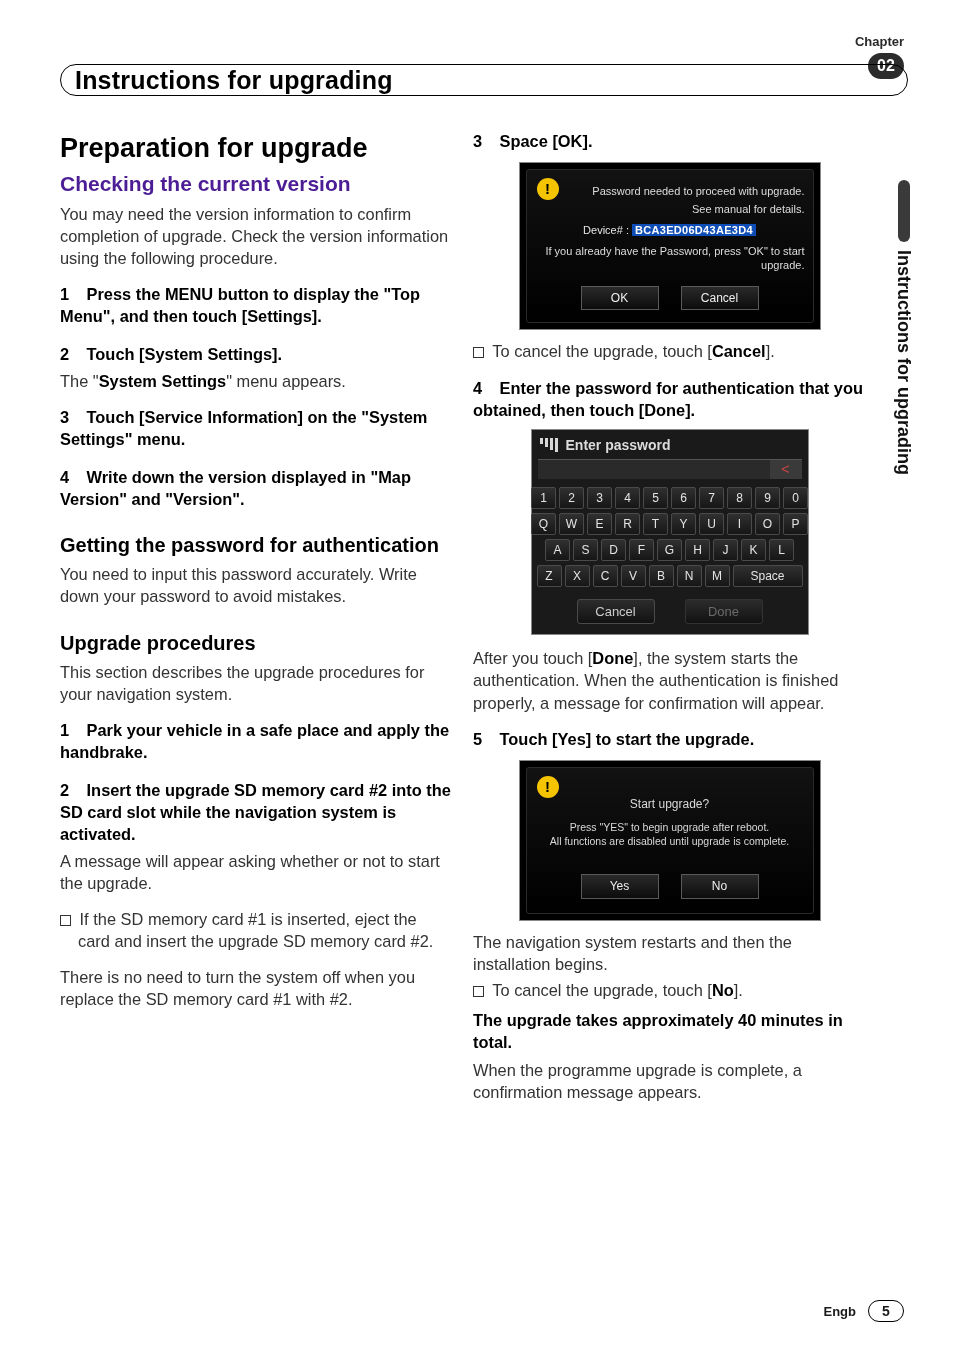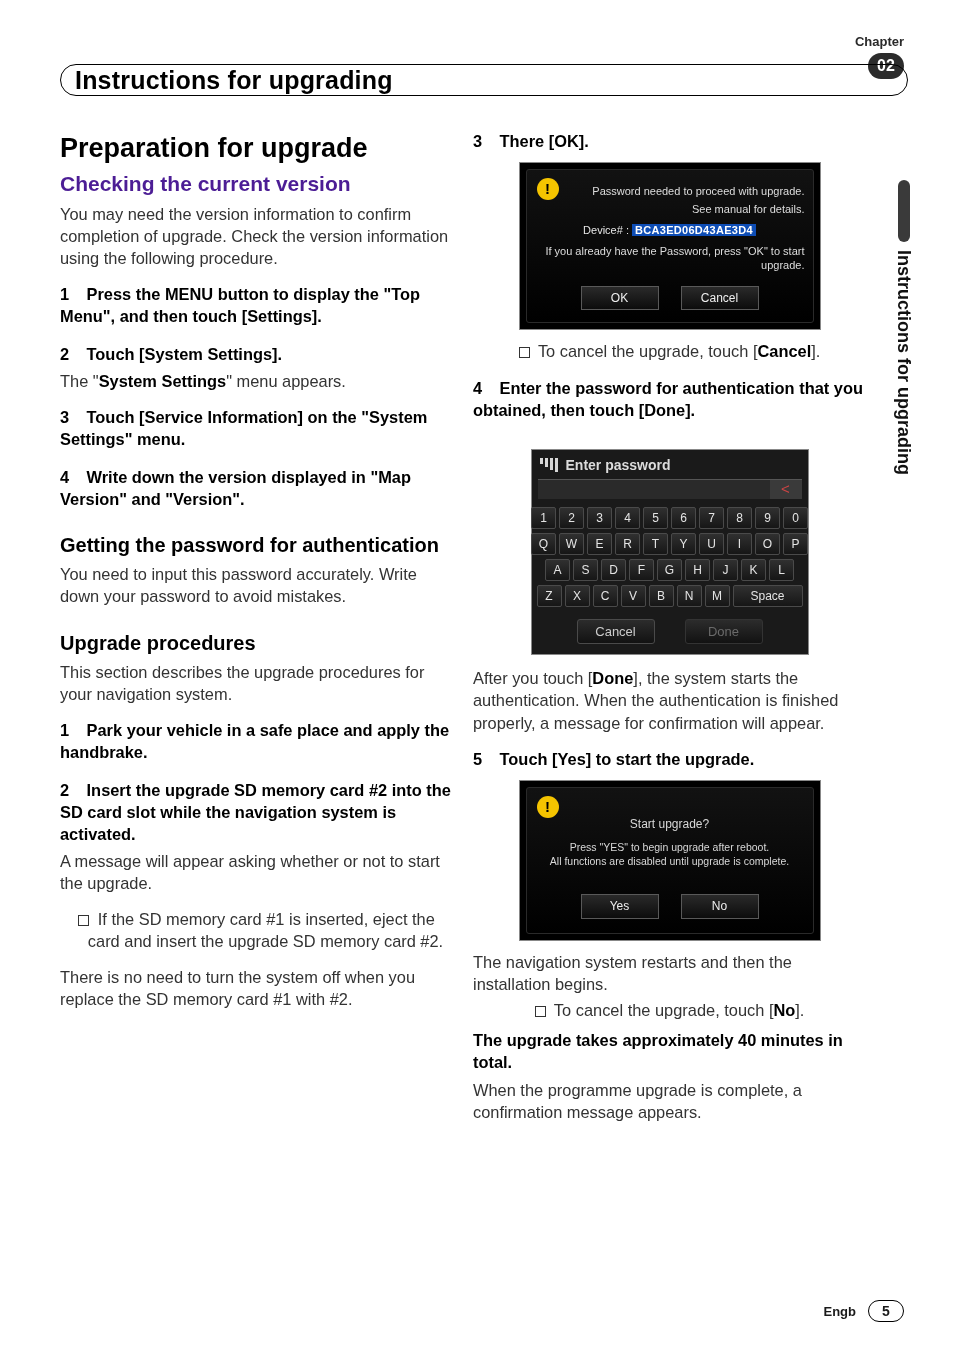--- a/index.html
+++ b/index.html
@@ -40,21 +40,21 @@
   .cols { display:flex; gap:20px; }
   .col { flex:1 1 0; min-width:0; font-size:16.4px; line-height:1.35; color:#2f2f2f; }
   .col h1 { font-size:27px; font-weight:900; margin:6px 0 2px; color:#000; }
   .col h2 { font-size:21px; font-weight:900; margin:4px 0 2px; color:#4c1d95; }
   .col h3 { font-size:20px; font-weight:900; margin:22px 0 2px; color:#000; }
   .col p  { margin:4px 0 14px; }
   .step   { margin:6px 0 4px; }
   .step .num { font-weight:900; color:#000; display:inline-block; min-width:22px; }
   .step .txt { font-weight:900; color:#000; }
   .normal { font-weight:400; color:#333; }
-  .sub { margin-left:34px; text-indent:-18px; padding-left:18px;text-align:center; }
+  .sub { margin-left:34px; text-indent:-18px; padding-left:18px; }
   .sub .box { display:inline-block; width:11px; height:11px; border:1.3px solid #333; margin-right:4px; position:relative; top:1px; }
   .sub2 { margin-left:34px; }
   b,strong { font-weight:900; color:#000; }
 
   
   .side-stack { position:absolute; right:40px; top:180px; display:flex; flex-direction:column; align-items:center; gap:8px; }
   .side-pill {
     width:12px; height:62px; background:#3a3a3a; border-radius:6px;
   }
   .side-tab {
@@ -80,21 +80,21 @@
   .devval { background:#0e4db5; color:#fff; padding:0 3px; font-weight:700; letter-spacing:.3px; }
   .btn-row { display:flex; justify-content:center; gap:22px; margin-top:14px; }
   .btn {
     min-width:78px; padding:3px 12px; font-size:12px; color:#eee;
     background:linear-gradient(#2a2a2a,#0c0c0c); border:1px solid #595959;
     border-radius:0; text-align:center;
   }
 
   
   .kbd {
-    width:278px; margin:28px auto 12px; background:#1a1a1a; border:1px solid #888;
+    width:278px; margin:8px auto 12px; background:#1a1a1a; border:1px solid #888;
     font-family:Arial,sans-serif; color:#dcdcdc;
   }
   .kbd-title { display:flex; align-items:center; gap:8px; padding:6px 8px 4px; font-size:14px; font-weight:700; }
   .kbd-title .bars {
     display:inline-flex; gap:2px;
   }
   .kbd-title .bars i {
     width:3px; background:#d7d7d7; display:inline-block;
   }
   .kbd-title .bars i:nth-child(1){height:6px}
@@ -202,21 +202,21 @@
       <p class="sub normal">
         <span class="box"></span>
         <span>If the SD memory card #1 is inserted, eject the card and insert the upgrade SD memory card #2.</span>
       </p>
       <p class="sub2 normal">There is no need to turn the system off when you replace the SD memory card #1 with #2.</p>
     </div>
 
     <div class="col" style="padding-right:42px;">
       <div class="step" style="margin-top:6px;">
         <span class="num">3</span>
-        <span class="txt">There [OK].</span>
+        <span class="txt">Space [OK].</span>
       </div>
 
       <div class="shot">
         <div class="shot-inner">
           <div class="alert">!</div>
           <p>Password  needed to proceed with upgrade.</p>
           <p>See manual for details.</p>
           <div class="devline">
             <span>Device# : </span><span class="devval">BCA3ED06D43AE3D4</span>
           </div>

